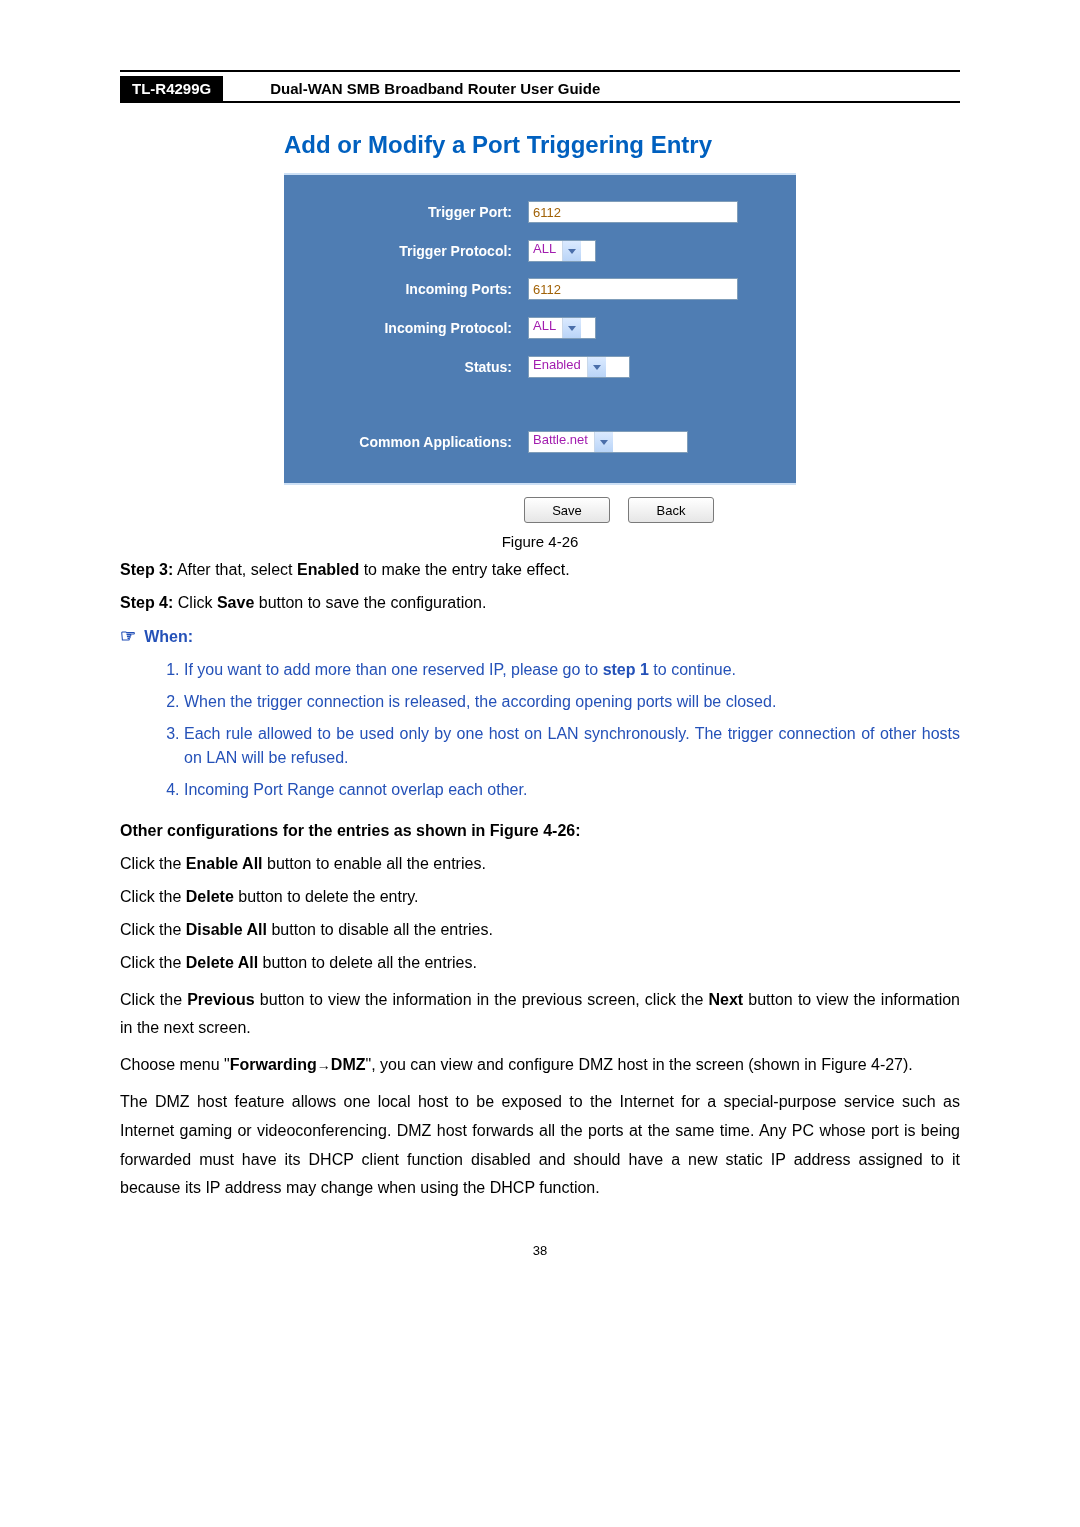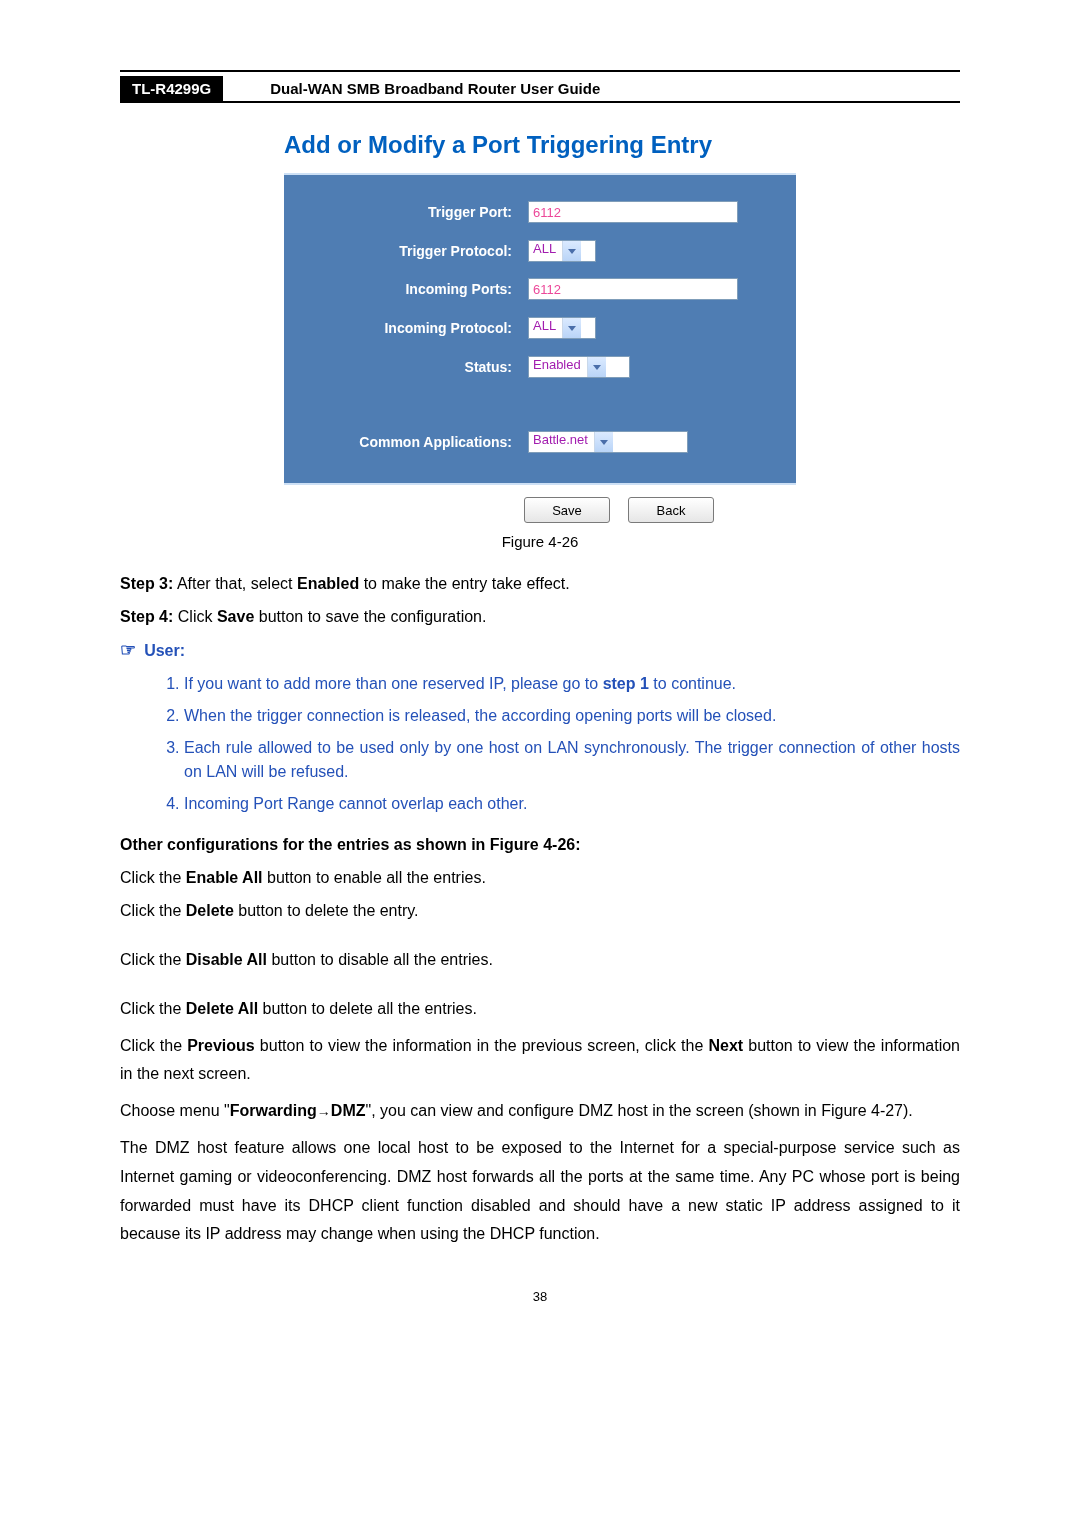--- a/index.html
+++ b/index.html
@@ -71,21 +71,21 @@
     padding-right: 16px;
   }
   .shot-field {
     flex: 1;
   }
   .txtinput {
     width: 210px;
     height: 22px;
     border: 1px solid #7f9db9;
     background: #fff;
-    color: #ec4899;
+    color: #a16207;
     font-size: 13px;
     padding: 1px 4px;
     box-sizing: border-box;
   }
   .selbox {
     display: inline-flex;
     border: 1px solid #7f9db9;
     background: #fff;
     color: #a21caf;
     font-size: 13px;
@@ -125,21 +125,21 @@
     display: inline-flex;
     align-items: center;
     justify-content: center;
     color: #000;
   }
   .shot-spacer { height: 20px; }
 
   .fig-caption {
     text-align: center;
     font-size: 15px;
-    margin: 10px 0 22px 0;
+    margin: 10px 0 8px 0;
   }
 
   .body-text { font-size: 16px; line-height: 1.45; }
   .step-line { margin: 4px 0 10px 0; }
   .bold { font-weight: bold; }
 
   .note-hdr {
     color: #2451b8;
     font-weight: bold;
     display: flex;
@@ -259,21 +259,21 @@
     <div class="step-line">
       <span class="bold">Step 3:</span><span> After that, select </span><span class="bold">Enabled</span><span> to make the entry take effect.</span>
     </div>
     <div class="step-line">
       <span class="bold">Step 4:</span><span> Click </span><span class="bold">Save</span><span> button to save the configuration.</span>
     </div>
   </div>
 
   <div class="note-hdr">
     <span class="hand-icon">☞</span>
-    <span>User:</span>
+    <span>When:</span>
   </div>
   <ol class="note-list">
     <li>
       <span>If you want to add more than one reserved IP, please go to </span><span class="bold">step 1</span><span> to continue.</span>
     </li>
     <li>
       <span>When the trigger connection is released, the according opening ports will be closed.</span>
     </li>
     <li>
       <span>Each rule allowed to be used only by one host on LAN synchronously. The trigger connection of other hosts on LAN will be refused.</span>
@@ -284,21 +284,21 @@
   </ol>
 
   <div class="subhead">Other configurations for the entries as shown in Figure 4-26:</div>
   <div class="body-text">
     <div class="para" style="margin:4px 0">
       <span>Click the </span><span class="bold">Enable All</span><span> button to enable all the entries.</span>
     </div>
     <div class="para" style="margin:4px 0">
       <span>Click the </span><span class="bold">Delete</span><span> button to delete the entry.</span>
     </div>
-    <div class="para" style="margin:20px 0">
+    <div class="para" style="margin:4px 0">
       <span>Click the </span><span class="bold">Disable All</span><span> button to disable all the entries.</span>
     </div>
     <div class="para" style="margin:4px 0">
       <span>Click the </span><span class="bold">Delete All</span><span> button to delete all the entries.</span>
     </div>
     <div class="para">
       <span>Click the </span><span class="bold">Previous</span><span> button to view the information in the previous screen, click the </span><span class="bold">Next</span><span> button to view the information in the next screen.</span>
     </div>
   </div>
 

